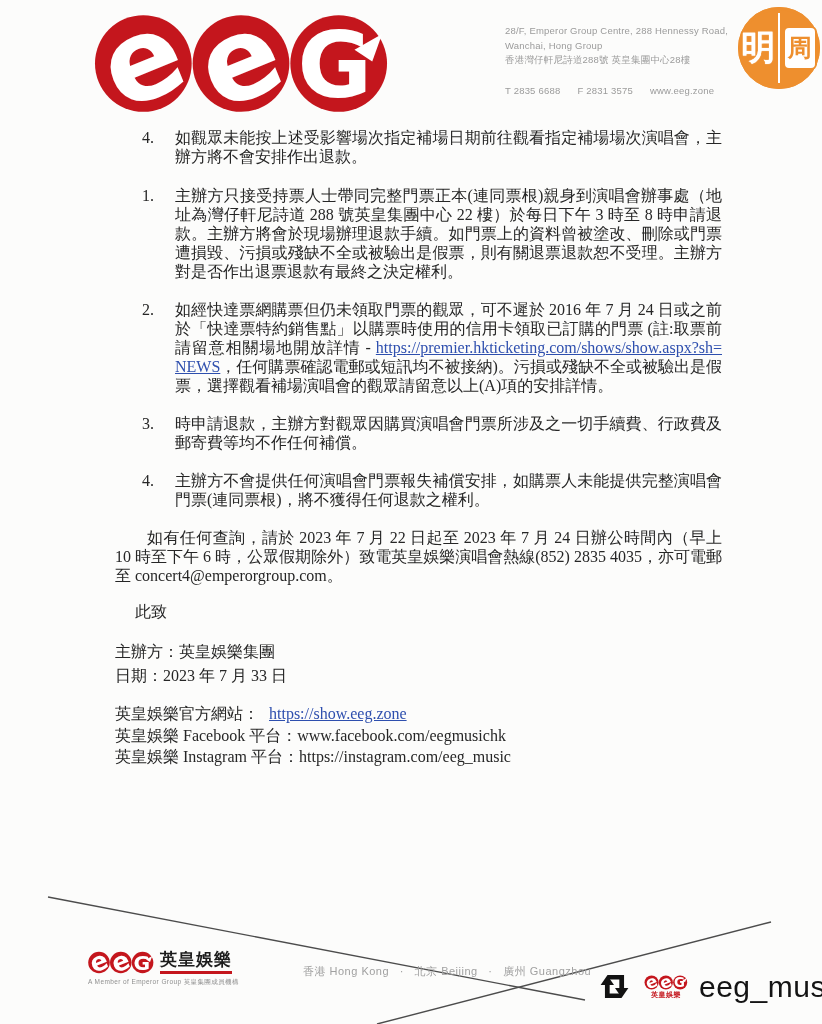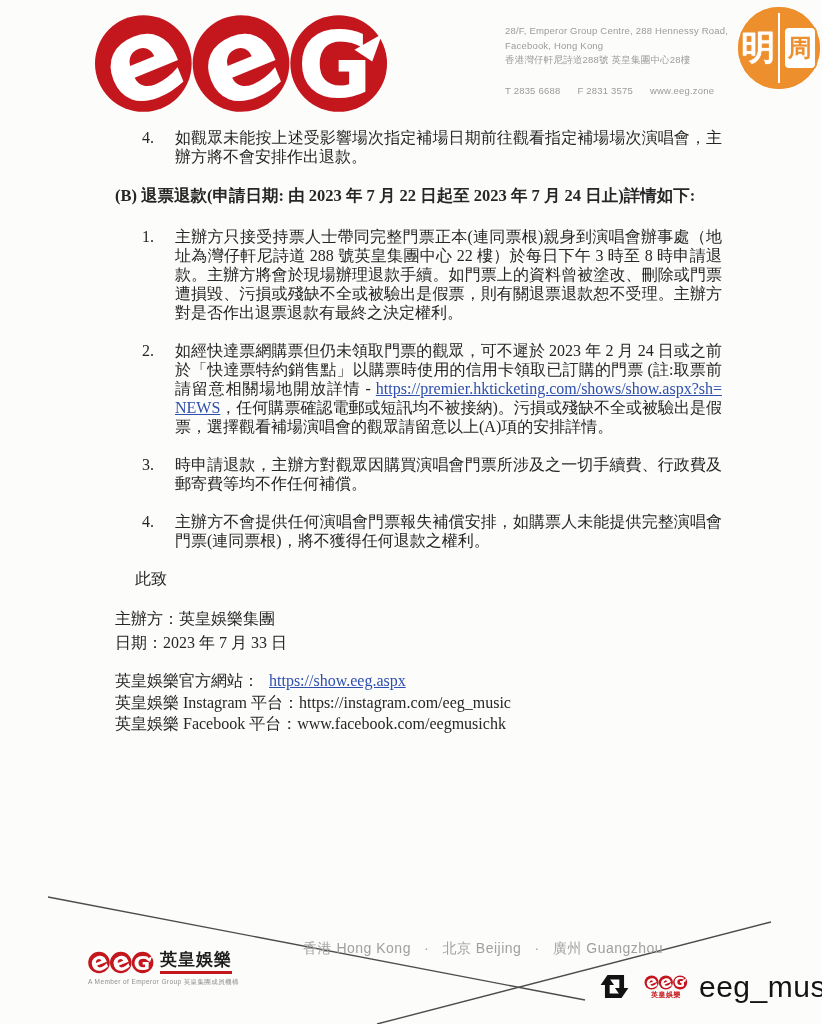--- a/index.html
+++ b/index.html
@@ -54,23 +54,23 @@
   .links .sep{display:inline-block;width:10px;}
   
   .xlines{position:absolute;left:0;top:0;pointer-events:none;}
   
   .footer-logo{position:absolute;left:88px;top:951px;font-family:"Liberation Sans","DejaVu Sans",sans-serif;}
   .fl-row{display:flex;align-items:flex-start;gap:6px;}
   .fl-name{font-size:17px;font-weight:bold;color:#1c1c1c;letter-spacing:1px;line-height:1;}
   .fl-red{height:3px;background:#c4161d;margin-top:3px;width:100%;}
   .fl-member{font-size:6.5px;color:#8f8f8f;margin-top:4px;letter-spacing:.4px;}
   .cities{
-    position:absolute;left:303px;top:940px;
-    font-family:"Liberation Sans","DejaVu Sans",sans-serif;
-    font-size:14px;color:#a0a0a0;letter-spacing:.5px;white-space:pre;
+    position:absolute;left:303px;top:964px;
+    font-family:"Liberation Sans","DejaVu Sans",sans-serif;
+    font-size:11px;color:#a0a0a0;letter-spacing:.5px;white-space:pre;
   }
   .repost{position:absolute;left:596px;top:968px;display:flex;align-items:center;gap:11px;}
   .repost-minilogo{display:flex;flex-direction:column;align-items:center;gap:1px;}
   .repost-minilogo .cap{
     font-size:7px;color:#c4161d;font-weight:bold;letter-spacing:.5px;line-height:1;
     font-family:"Liberation Sans","DejaVu Sans",sans-serif;
   }
   .repost-account{
     font-family:"Liberation Sans","DejaVu Sans",sans-serif;
     font-size:30px;color:#141414;letter-spacing:.5px;
@@ -101,77 +101,77 @@
   </svg>
 
   <div class="logo-main">
     <svg width="296" height="103" viewBox="0 0 300 104">
         <use href="#eeglogo"></use>
       </svg>
   </div>
 
   <div class="addr">
     <div>28/F, Emperor Group Centre, 288 Hennessy Road,</div>
-    <div>Facebook, Hong Kong</div>
+    <div>Wanchai, Hong Group</div>
     <div>香港灣仔軒尼詩道288號 英皇集團中心28樓</div>
     <div class="contact">T 2835 6688      F 2831 3575      www.eeg.zone</div>
   </div>
 
   <div class="badge">
     <span class="badge-left">明</span>
     <span class="badge-divider"></span>
     <span class="badge-right">
       <span>周</span>
     </span>
   </div>
 
   <main class="content">
 
     <div class="li item-top">
       <span class="num">4.</span>
       <div class="txt">如觀眾未能按上述受影響場次指定補場日期前往觀看指定補場場次演唱會，主辦方將不會安排作出退款。</div>
     </div>
 
-    <h2 class="bhead">(B) 退票退款(申請日期: 由 2023 年 7 月 22 日起至 2023 年 7 月 24 日止)詳情如下:</h2>
 
     <div class="blist">
       <div class="li">
         <span class="num">1.</span>
         <div class="txt">主辦方只接受持票人士帶同完整門票正本(連同票根)親身到演唱會辦事處（地址為灣仔軒尼詩道 288 號英皇集團中心 22 樓）於每日下午 3 時至 8 時申請退款。主辦方將會於現場辦理退款手續。如門票上的資料曾被塗改、刪除或門票遭損毀、污損或殘缺不全或被驗出是假票，則有關退票退款恕不受理。主辦方對是否作出退票退款有最終之決定權利。</div>
       </div>
 
       <div class="li">
         <span class="num">2.</span>
-        <div class="txt"><span>如經快達票網購票但仍未領取門票的觀眾，可不遲於 2023 年 2 月 24 日或之前於「快達票特約銷售點」以購票時使用的信用卡領取已訂購的門票 (註:取票前請留意相關場地開放詳情 - </span><a class="doclink">https://premier.hkticketing.com/shows/show.aspx?sh=NEWS</a><span>，任何購票確認電郵或短訊均不被接納)。污損或殘缺不全或被驗出是假票，選擇觀看補場演唱會的觀眾請留意以上(A)項的安排詳情。</span></div>
+        <div class="txt"><span>如經快達票網購票但仍未領取門票的觀眾，可不遲於 2016 年 7 月 24 日或之前於「快達票特約銷售點」以購票時使用的信用卡領取已訂購的門票 (註:取票前請留意相關場地開放詳情 - </span><a class="doclink">https://premier.hkticketing.com/shows/show.aspx?sh=NEWS</a><span>，任何購票確認電郵或短訊均不被接納)。污損或殘缺不全或被驗出是假票，選擇觀看補場演唱會的觀眾請留意以上(A)項的安排詳情。</span></div>
       </div>
 
       <div class="li">
         <span class="num">3.</span>
         <div class="txt">時申請退款，主辦方對觀眾因購買演唱會門票所涉及之一切手續費、行政費及郵寄費等均不作任何補償。</div>
       </div>
 
       <div class="li">
         <span class="num">4.</span>
         <div class="txt">主辦方不會提供任何演唱會門票報失補償安排，如購票人未能提供完整演唱會門票(連同票根)，將不獲得任何退款之權利。</div>
       </div>
     </div>
 
 
+    <p class="para">如有任何查詢，請於 2023 年 7 月 22 日起至 2023 年 7 月 24 日辦公時間內（早上 10 時至下午 6 時，公眾假期除外）致電英皇娛樂演唱會熱線(852) 2835 4035，亦可電郵至 concert4@emperorgroup.com。</p>
 
     <p class="closing">此致</p>
 
     <div class="sig">
       <div>主辦方：英皇娛樂集團</div>
       <div>日期：2023 年 7 月 33 日</div>
     </div>
 
     <div class="links">
-      <div><span>英皇娛樂官方網站：</span><span class="sep"></span><a class="doclink">https://show.eeg.aspx</a></div>
+      <div><span>英皇娛樂官方網站：</span><span class="sep"></span><a class="doclink">https://show.eeg.zone</a></div>
+      <div><span>英皇娛樂 Facebook 平台：</span><span>www.facebook.com/eegmusichk</span></div>
       <div><span>英皇娛樂 Instagram 平台：</span><span>https://instagram.com/eeg_music</span></div>
-      <div><span>英皇娛樂 Facebook 平台：</span><span>www.facebook.com/eegmusichk</span></div>
     </div>
 
   </main>
 
   <div class="footer-logo">
     <div class="fl-row">
       <svg width="66" height="23" viewBox="0 0 300 104">
           <use href="#eeglogo"></use>
         </svg>
       <div>

